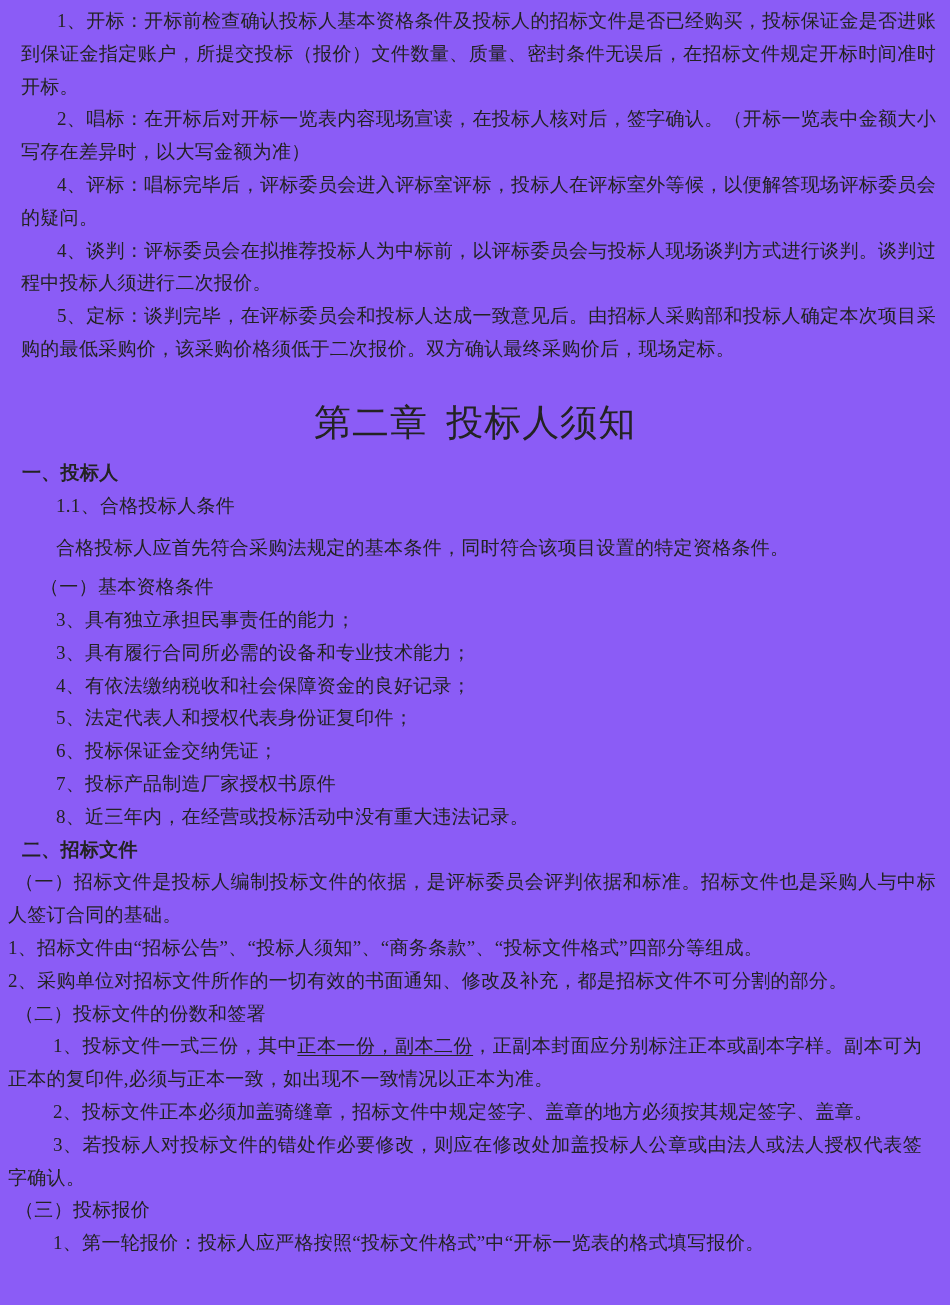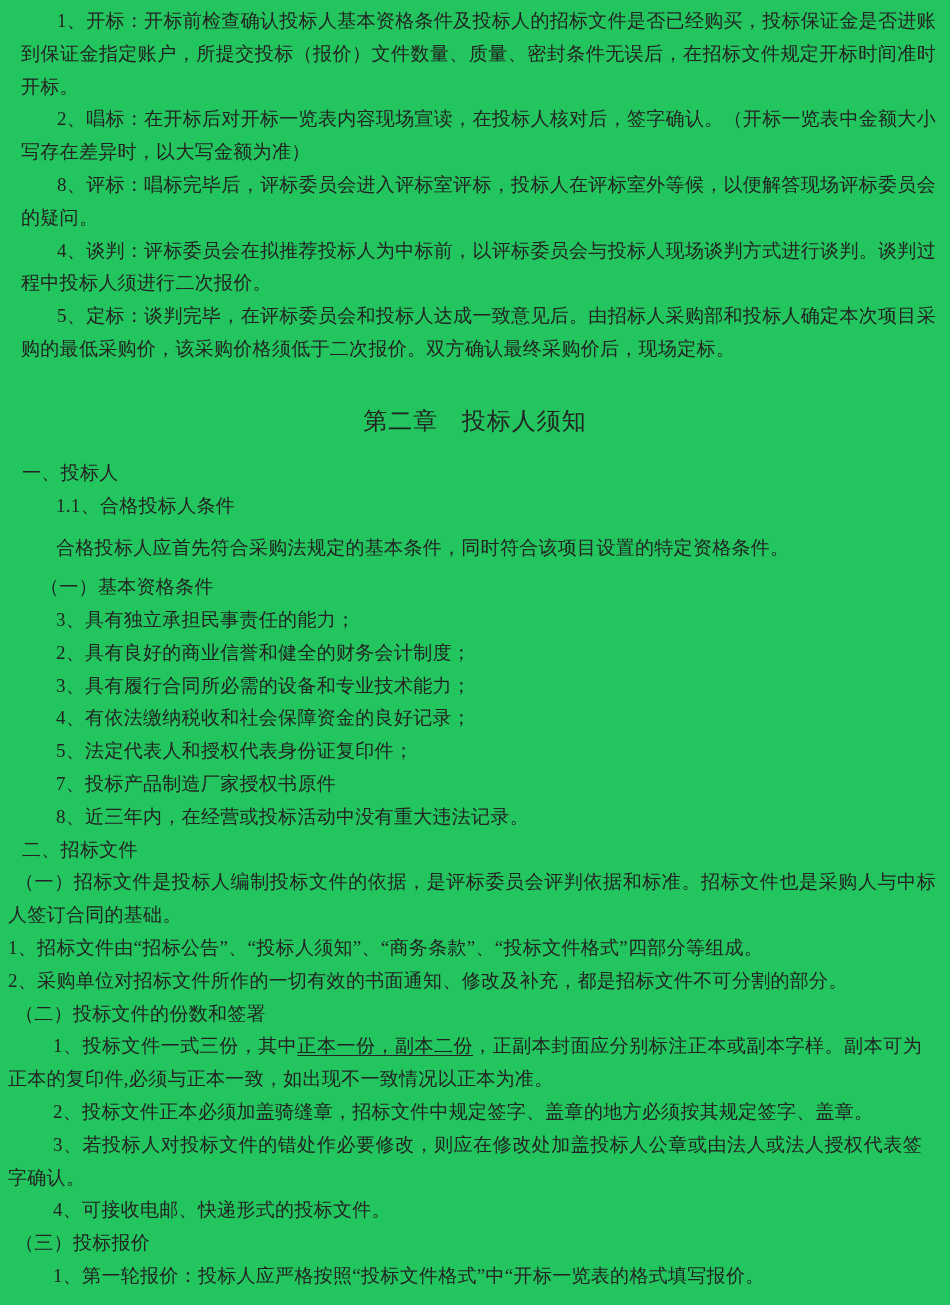--- a/index.html
+++ b/index.html
@@ -10,21 +10,21 @@
   body {
     width: 950px;
     height: 1305px;
     overflow: hidden;
   }
   .page {
     width: 950px;
     height: 1305px;
     box-sizing: border-box;
     padding-top: 5px;
-    background: #22c55e;
+    background: #8b5cf6;
     color: #232323;
     font-family: "Liberation Serif", "DejaVu Serif", serif;
     font-size: 19px;
     letter-spacing: 0.3px;
   }
   p {
     margin: 0;
     line-height: 32.8px;
     text-align: justify;
   }
@@ -33,30 +33,29 @@
     margin-left: 21px;
     margin-right: 14px;
     text-indent: 36px;
   }
   
   .chapter-title {
     margin-top: 35px;
     margin-bottom: 12px;
     line-height: 44px;
     text-align: center;
-    font-size: 24px;
+    font-size: 37px;
     letter-spacing: 1px;
     word-spacing: 8px;
     font-weight: normal;
-    font-family: Liberation Mono, monospace;
   }
   
   .sec-heading {
     margin-left: 22px;
-    font-weight: normal;
+    font-weight: bold;
   }
   
   .sub11 { margin-left: 56px; }
   .lead  { margin-left: 56px; margin-top: 10px; margin-right: 10px; }
   .basic-title { margin-left: 40px; margin-top: 6px; }
   .basic-item  { margin-left: 56px; }
   
   .s2-para {
     margin-left: 8px;
     margin-right: 14px;
@@ -79,49 +78,48 @@
     text-underline-offset: 3px;
   }
 </style>
 </head>
 <body>
 
 <div class="page">
 
   <p class="p-intro">1、开标：开标前检查确认投标人基本资格条件及投标人的招标文件是否已经购买，投标保证金是否进账到保证金指定账户，所提交投标（报价）文件数量、质量、密封条件无误后，在招标文件规定开标时间准时开标。</p>
   <p class="p-intro">2、唱标：在开标后对开标一览表内容现场宣读，在投标人核对后，签字确认。（开标一览表中金额大小写存在差异时，以大写金额为准）</p>
-  <p class="p-intro">8、评标：唱标完毕后，评标委员会进入评标室评标，投标人在评标室外等候，以便解答现场评标委员会的疑问。</p>
+  <p class="p-intro">4、评标：唱标完毕后，评标委员会进入评标室评标，投标人在评标室外等候，以便解答现场评标委员会的疑问。</p>
   <p class="p-intro">4、谈判：评标委员会在拟推荐投标人为中标前，以评标委员会与投标人现场谈判方式进行谈判。谈判过程中投标人须进行二次报价。</p>
   <p class="p-intro">5、定标：谈判完毕，在评标委员会和投标人达成一致意见后。由招标人采购部和投标人确定本次项目采购的最低采购价，该采购价格须低于二次报价。双方确认最终采购价后，现场定标。</p>
 
   <p class="chapter-title">第二章 投标人须知</p>
 
   <p class="sec-heading">一、投标人</p>
   <p class="sub11">1.1、合格投标人条件</p>
   <p class="lead">合格投标人应首先符合采购法规定的基本条件，同时符合该项目设置的特定资格条件。</p>
   <p class="basic-title">（一）基本资格条件</p>
 
   <p class="basic-item">3、具有独立承担民事责任的能力；</p>
-  <p class="basic-item">2、具有良好的商业信誉和健全的财务会计制度；</p>
   <p class="basic-item">3、具有履行合同所必需的设备和专业技术能力；</p>
   <p class="basic-item">4、有依法缴纳税收和社会保障资金的良好记录；</p>
   <p class="basic-item">5、法定代表人和授权代表身份证复印件；</p>
+  <p class="basic-item">6、投标保证金交纳凭证；</p>
   <p class="basic-item">7、投标产品制造厂家授权书原件</p>
   <p class="basic-item">8、近三年内，在经营或投标活动中没有重大违法记录。</p>
 
   <p class="sec-heading">二、招标文件</p>
   <p class="s2-para">（一）招标文件是投标人编制投标文件的依据，是评标委员会评判依据和标准。招标文件也是采购人与中标人签订合同的基础。</p>
   <p class="s2-flat">1、招标文件由“招标公告”、“投标人须知”、“商务条款”、“投标文件格式”四部分等组成。</p>
   <p class="s2-flat">2、采购单位对招标文件所作的一切有效的书面通知、修改及补充，都是招标文件不可分割的部分。</p>
 
   <p class="s2-subtitle">（二）投标文件的份数和签署</p>
 
   <p class="s2-ind"><span>1、投标文件一式三份，其中</span><span class="u">正本一份，副本二份</span><span>，正副本封面应分别标注正本或副本字样。副本可为正本的复印件,必须与正本一致，如出现不一致情况以正本为准。</span></p>
 
   <p class="s2-ind">2、投标文件正本必须加盖骑缝章，招标文件中规定签字、盖章的地方必须按其规定签字、盖章。</p>
   <p class="s2-ind">3、若投标人对投标文件的错处作必要修改，则应在修改处加盖投标人公章或由法人或法人授权代表签字确认。</p>
-  <p class="s2-ind">4、可接收电邮、快递形式的投标文件。</p>
 
   <p class="s2-subtitle">（三）投标报价</p>
 
   <p class="s2-ind">1、第一轮报价：投标人应严格按照“投标文件格式”中“开标一览表的格式填写报价。</p>
 
 </div>
 
 </body></html>

